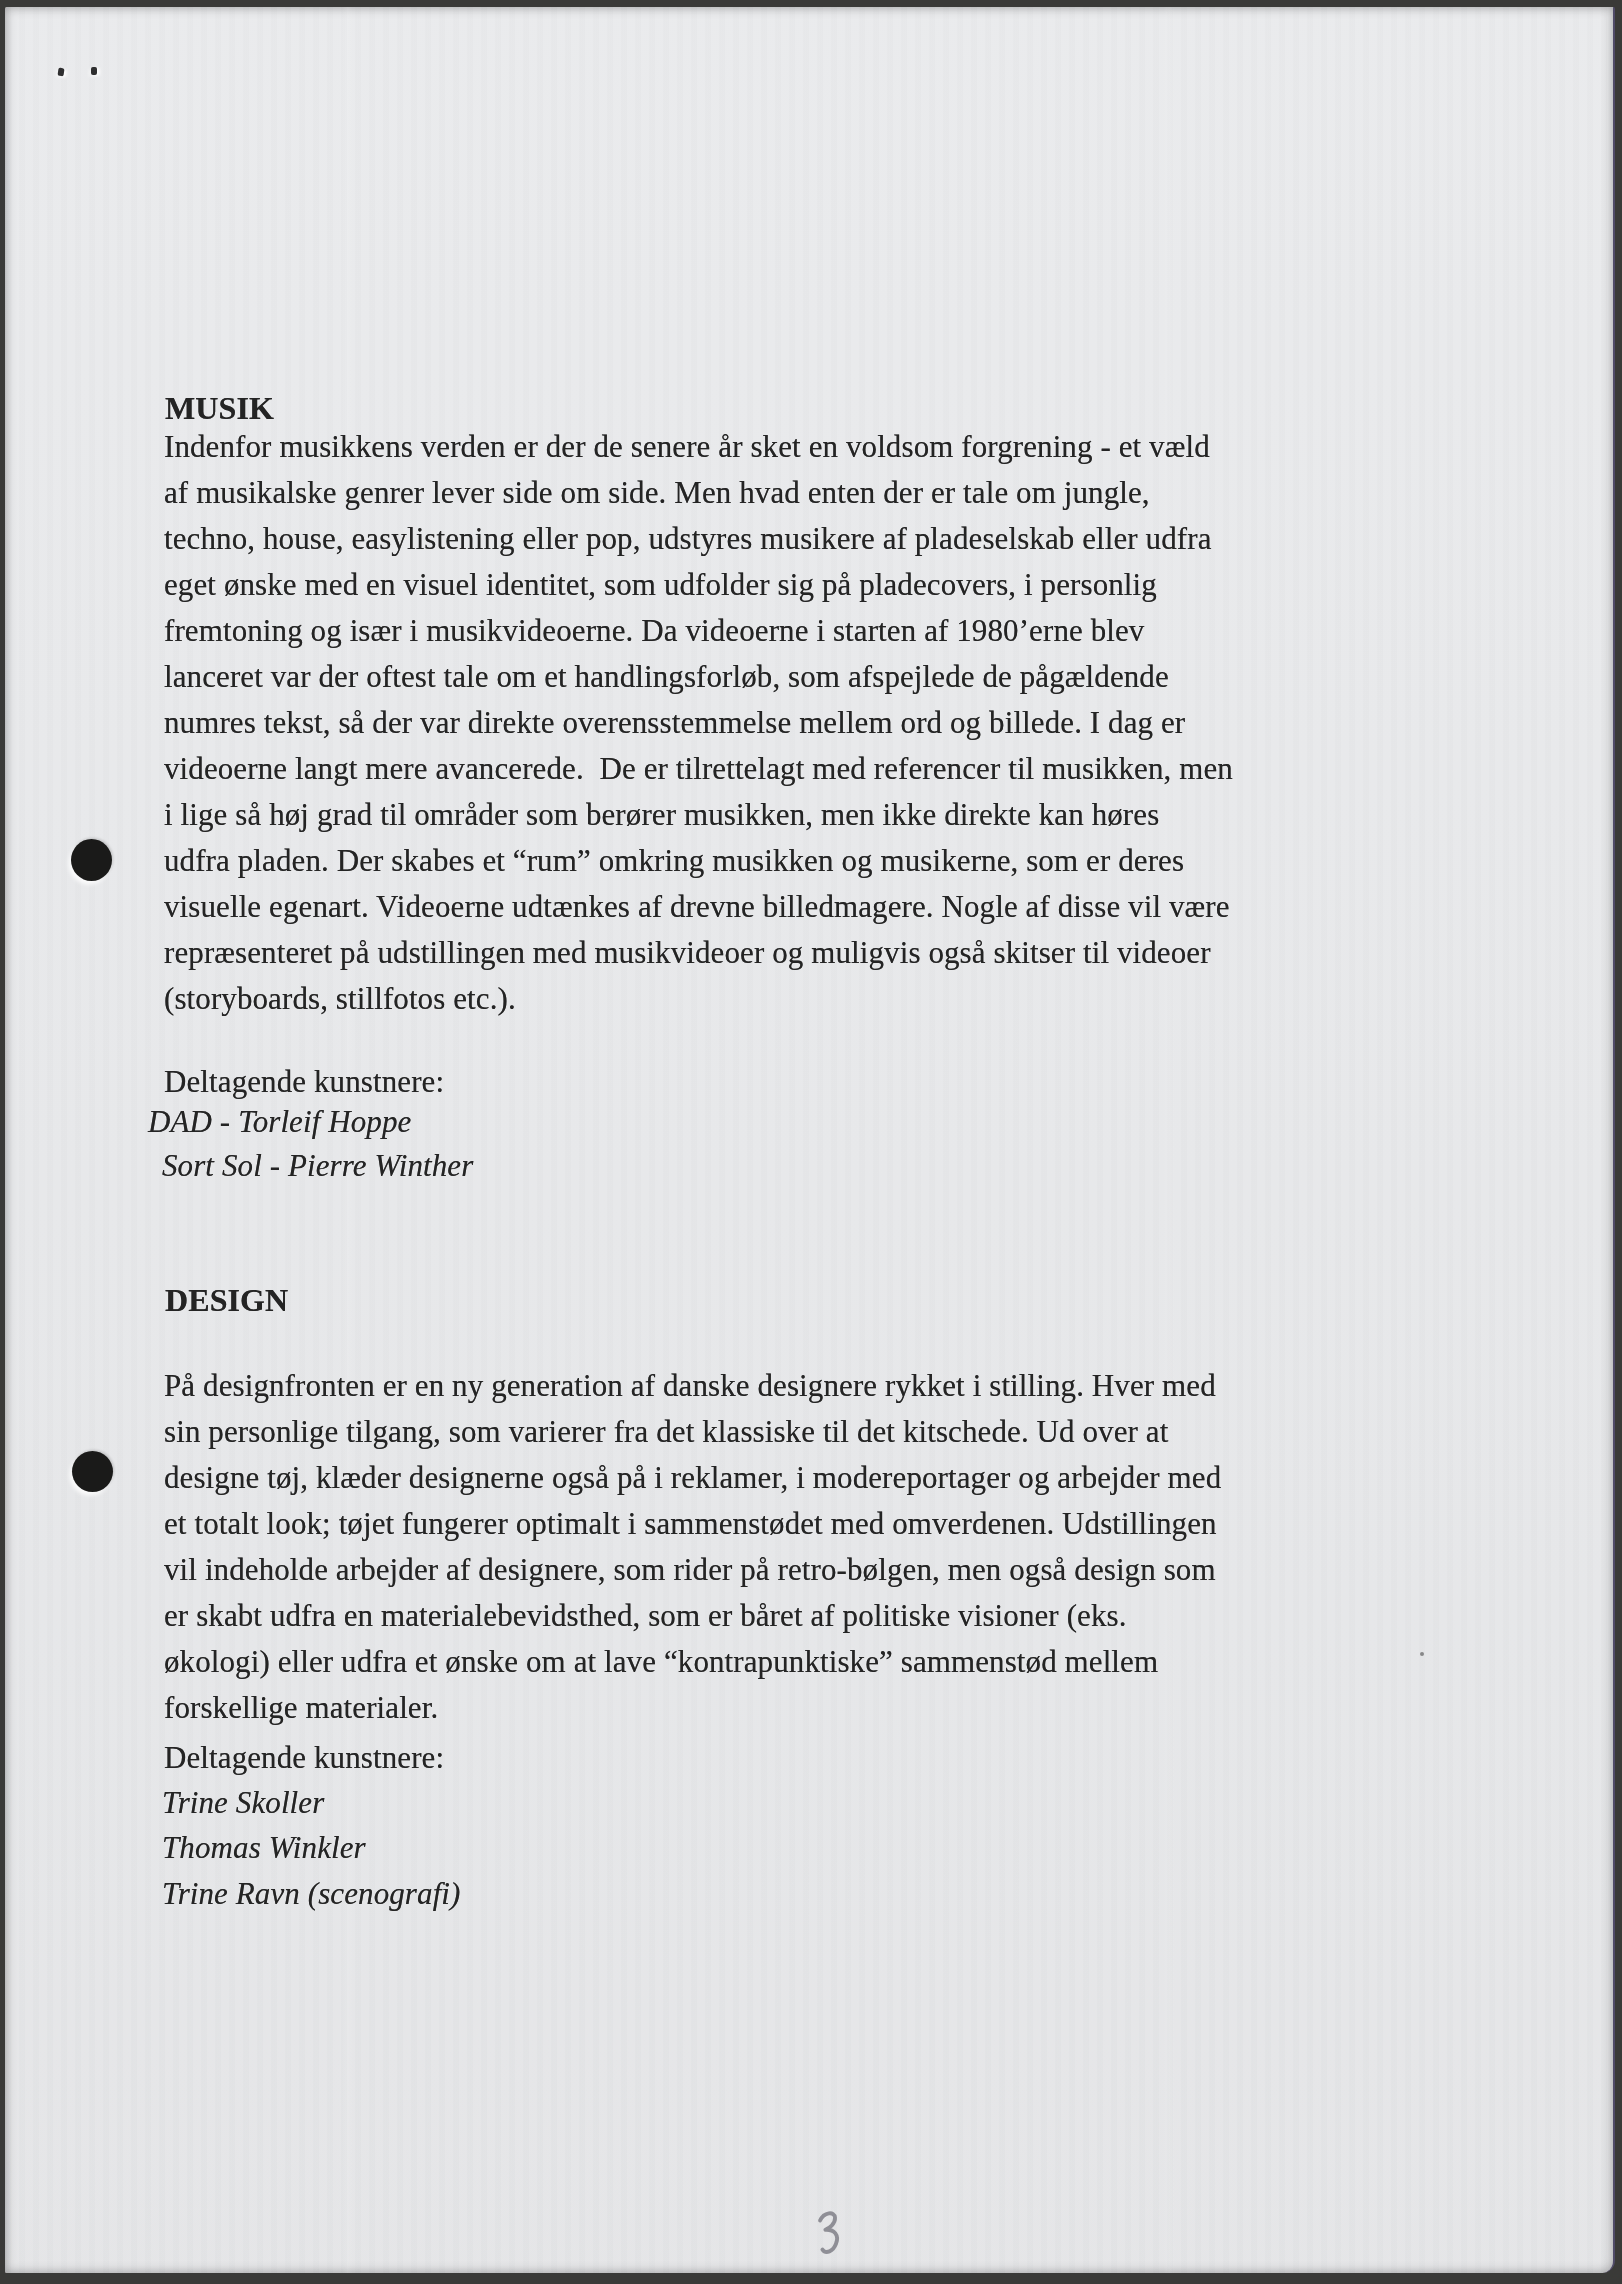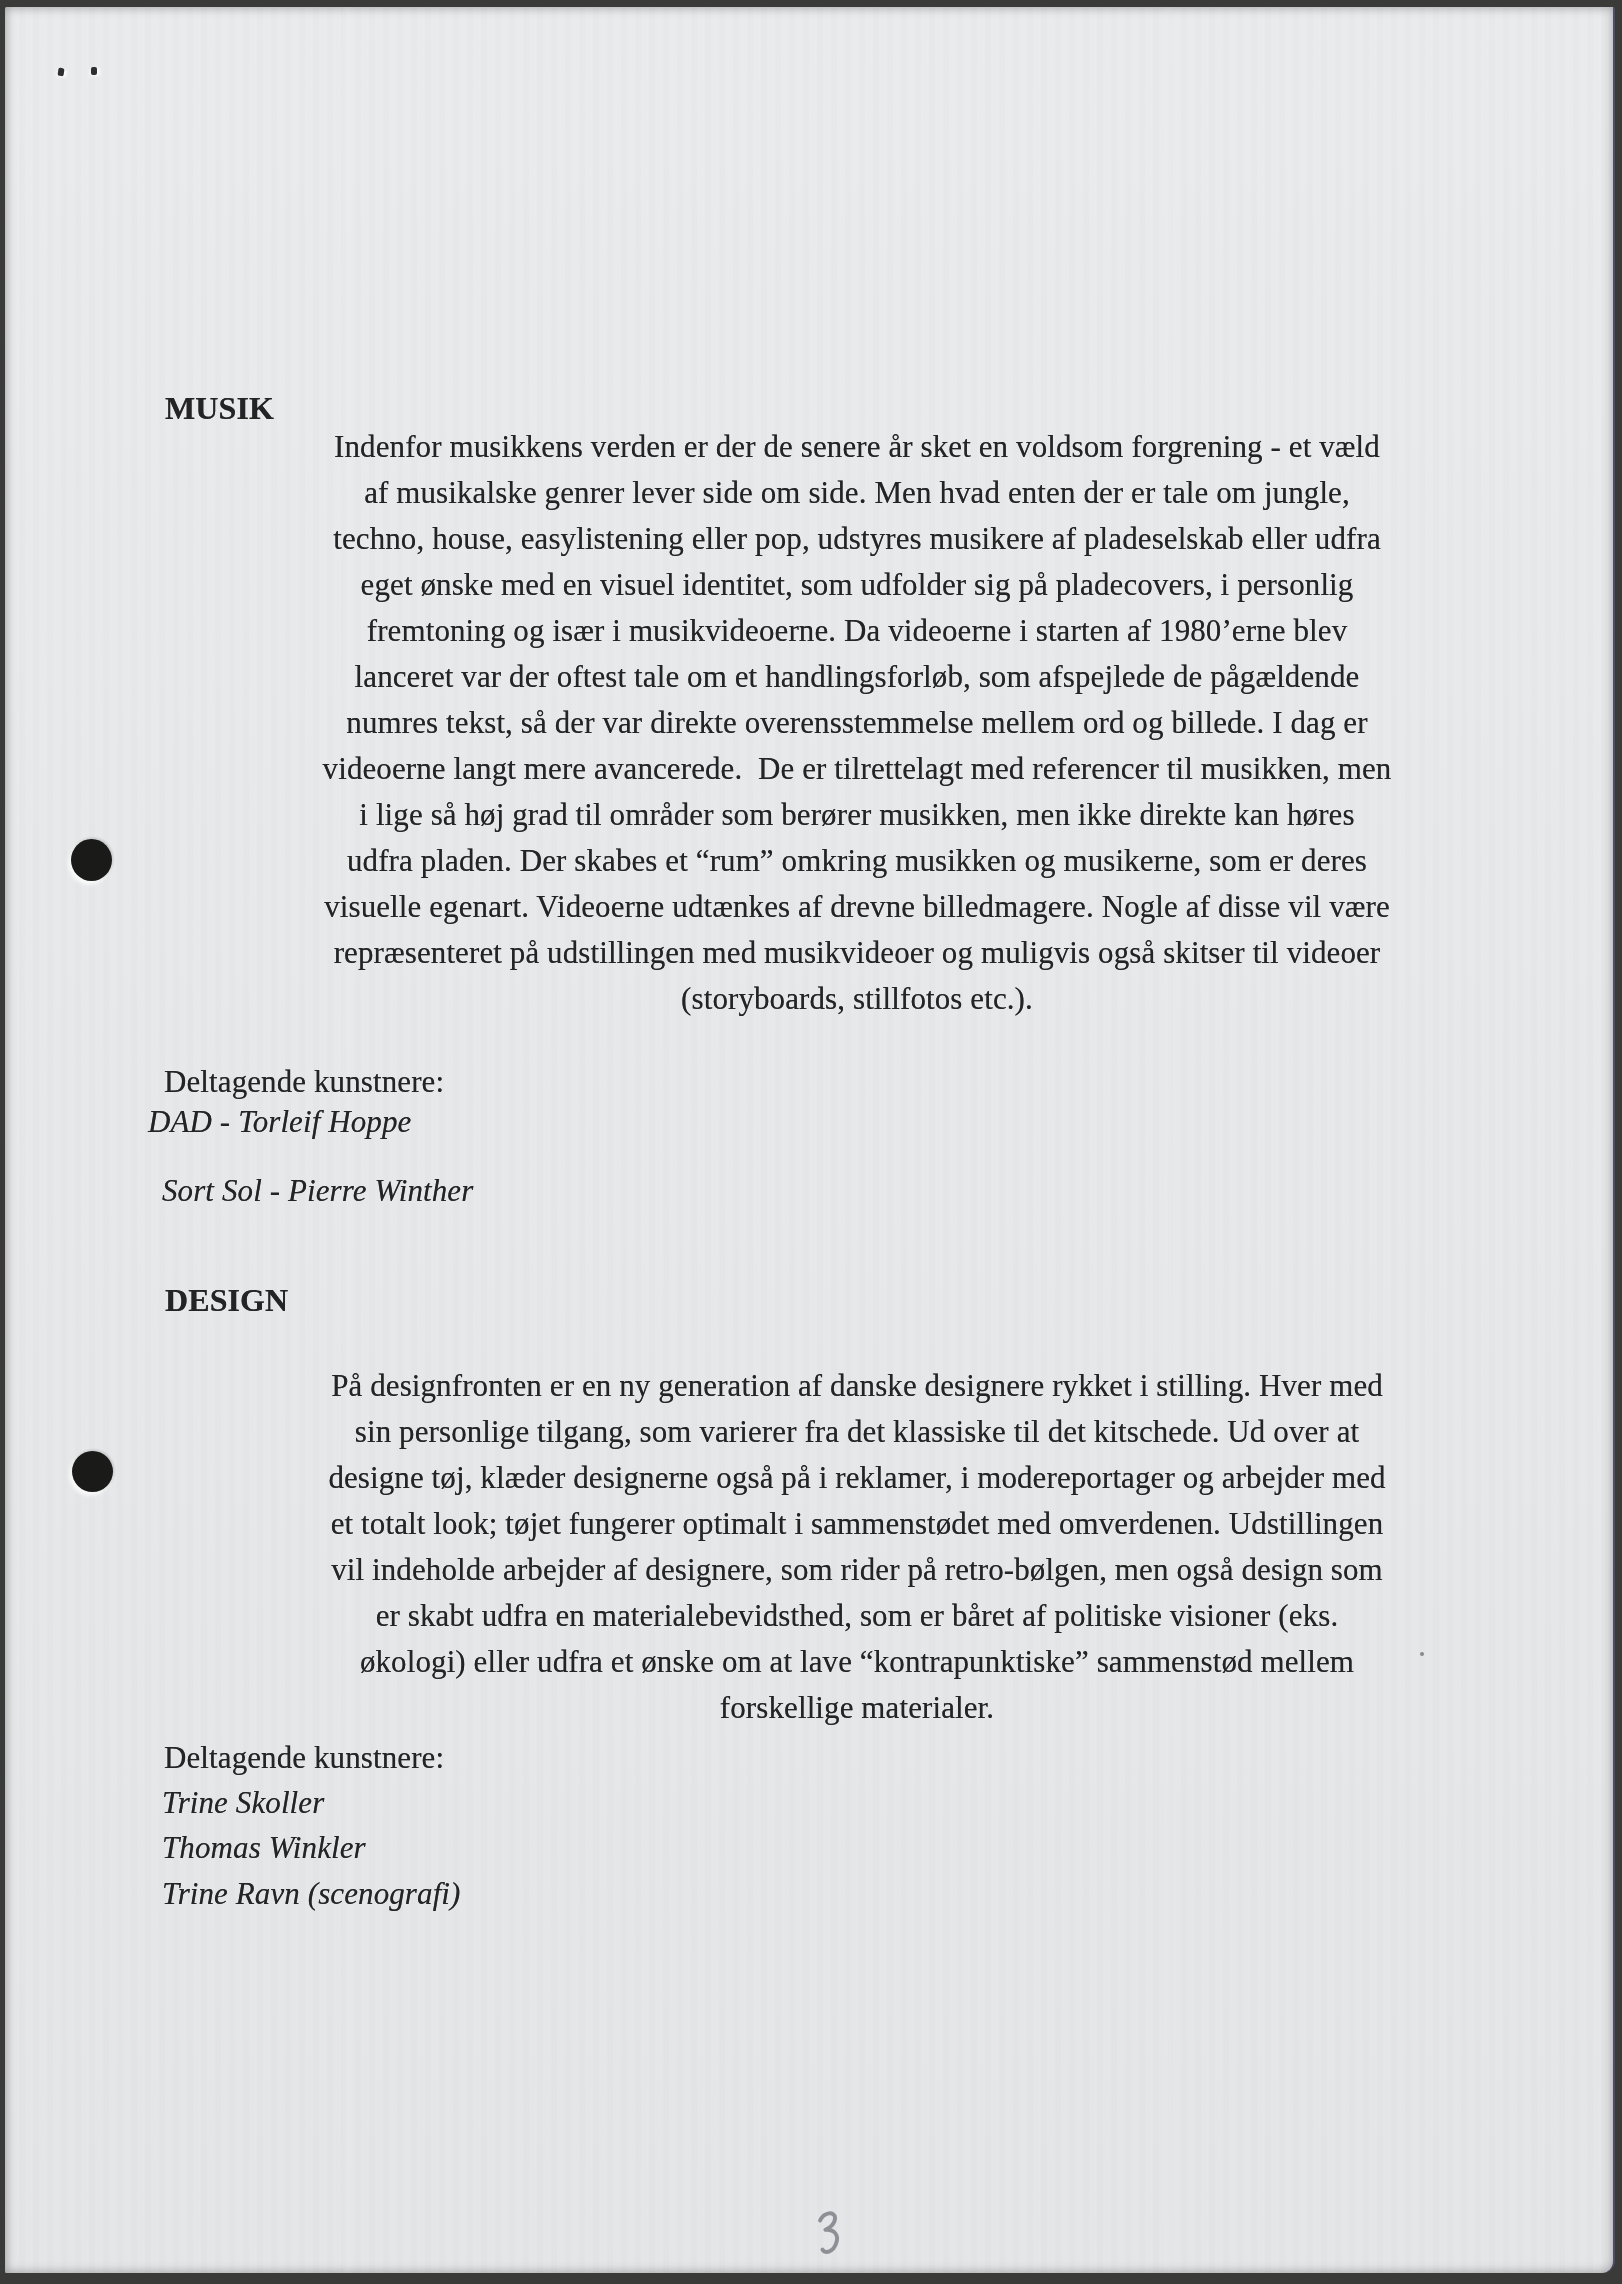--- a/index.html
+++ b/index.html
@@ -21,21 +21,20 @@
     box-shadow:0 0 10.7px rgba(0,0,0,0.35) inset;
   }
   .streak{position:absolute;top:0;bottom:0;width:12.6px;
     background:linear-gradient(90deg, transparent, rgba(255,255,255,0.10), transparent);}
   .txt{
     position:absolute;color:#242424;
     font-size:31px;line-height:46px;
     white-space:pre-wrap;
     text-shadow:0 0 0.5px rgba(40,40,40,0.65);
     letter-spacing:0.1px;
-    text-align:center;
   }
   .heading{font-weight:bold;font-size:32px;}
   .label{text-decoration-thickness:1.7px;text-underline-offset:3.9px;}
   .artist{font-style:italic;}
   .hole{
     position:absolute;background:#1a1a19;border-radius:50%;
     box-shadow:-2.4px 3.4px 4.4px rgba(255,255,255,0.85), 1px -1px 2.9px rgba(0,0,0,0.18);
   }
   .staple{
     position:absolute;width:6.3px;height:8.3px;background:#2f2f30;border-radius:1.9px;
@@ -68,21 +67,21 @@
 lanceret var der oftest tale om et handlingsforløb, som afspejlede de pågældende
 numres tekst, så der var direkte overensstemmelse mellem ord og billede. I dag er
 videoerne langt mere avancerede.  De er tilrettelagt med referencer til musikken, men
 i lige så høj grad til områder som berører musikken, men ikke direkte kan høres
 udfra pladen. Der skabes et “rum” omkring musikken og musikerne, som er deres
 visuelle egenart. Videoerne udtænkes af drevne billedmagere. Nogle af disse vil være
 repræsenteret på udstillingen med musikvideoer og muligvis også skitser til videoer
 (storyboards, stillfotos etc.).</div>
   <div class="txt label" style="left:164px;top:1059px;">Deltagende kunstnere:</div>
   <div class="txt artist" style="left:148px;top:1100px;line-height:44px;">DAD - Torleif Hoppe</div>
-  <div class="txt artist" style="left:162px;top:1144px;line-height:44px;margin-top:25px;">Sort Sol - Pierre Winther</div>
+  <div class="txt artist" style="left:162px;top:1144px;line-height:44px;">Sort Sol - Pierre Winther</div>
 </div>
 
 <div>
   <div class="txt heading" style="left:165px;top:1277px;">DESIGN</div>
   <div class="txt" style="left:164px;top:1329px;width:1386px;line-height:46px;margin-top:34px;">På designfronten er en ny generation af danske designere rykket i stilling. Hver med
 sin personlige tilgang, som varierer fra det klassiske til det kitschede. Ud over at
 designe tøj, klæder designerne også på i reklamer, i modereportager og arbejder med
 et totalt look; tøjet fungerer optimalt i sammenstødet med omverdenen. Udstillingen
 vil indeholde arbejder af designere, som rider på retro-bølgen, men også design som
 er skabt udfra en materialebevidsthed, som er båret af politiske visioner (eks.

